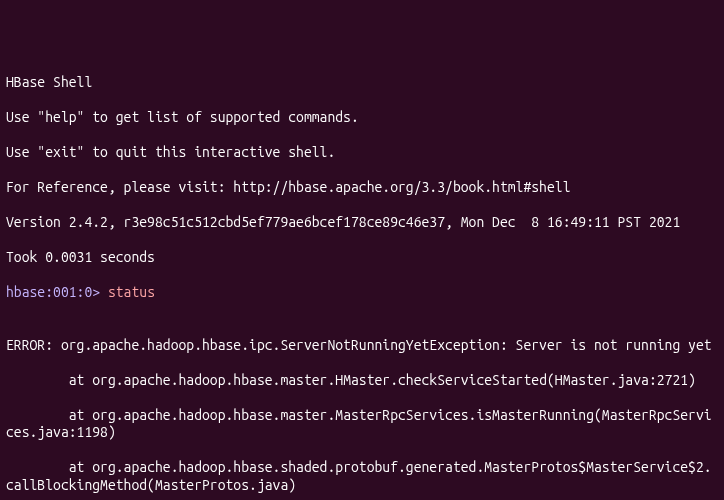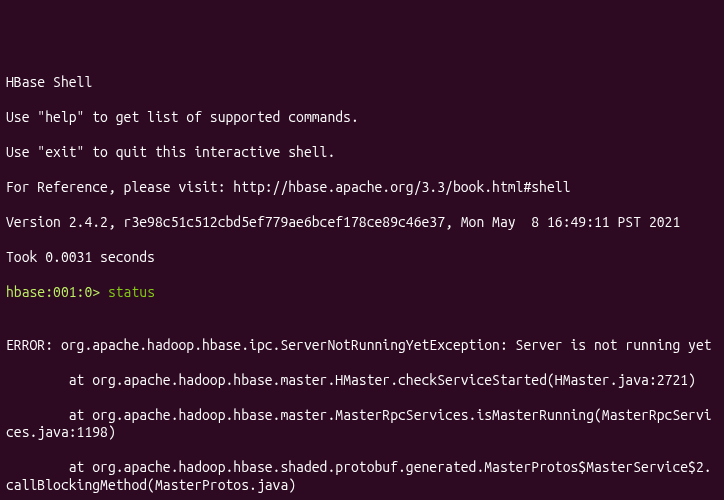--- a/index.html
+++ b/index.html
@@ -10,33 +10,33 @@
     font-size: 14px;
     line-height: 1.25;
     padding: 4px 6px;
     width: 724px;
     height: 500px;
     overflow: hidden;
     white-space: pre-wrap;
     word-break: break-all;
   }
   .line { display: block; }
-  .prompt { color: #bef264; }
-  .cmd { color: #84cc16; }
+  .prompt { color: #c4b5fd; }
+  .cmd { color: #fca5a5; }
 </style>
 </head>
 <body>
 
 
 
 <span class="line">HBase Shell</span>
 <span class="line">Use "help" to get list of supported commands.</span>
 <span class="line">Use "exit" to quit this interactive shell.</span>
 <span class="line">For Reference, please visit: http://hbase.apache.org/3.3/book.html#shell</span>
-<span class="line">Version 2.4.2, r3e98c51c512cbd5ef779ae6bcef178ce89c46e37, Mon May  8 16:49:11 PST 2021</span>
+<span class="line">Version 2.4.2, r3e98c51c512cbd5ef779ae6bcef178ce89c46e37, Mon Dec  8 16:49:11 PST 2021</span>
 <span class="line">Took 0.0031 seconds</span>
 <span class="line"><span class="prompt">hbase:001:0&gt;</span><span class="cmd"> status</span></span>
 <span class="line"></span>
 <span class="line">ERROR: org.apache.hadoop.hbase.ipc.ServerNotRunningYetException: Server is not running yet</span>
 <span class="line">        at org.apache.hadoop.hbase.master.HMaster.checkServiceStarted(HMaster.java:2721)</span>
 <span class="line">        at org.apache.hadoop.hbase.master.MasterRpcServices.isMasterRunning(MasterRpcServices.java:1198)</span>
 <span class="line">        at org.apache.hadoop.hbase.shaded.protobuf.generated.MasterProtos$MasterService$2.callBlockingMethod(MasterProtos.java)</span>
 
 
 

